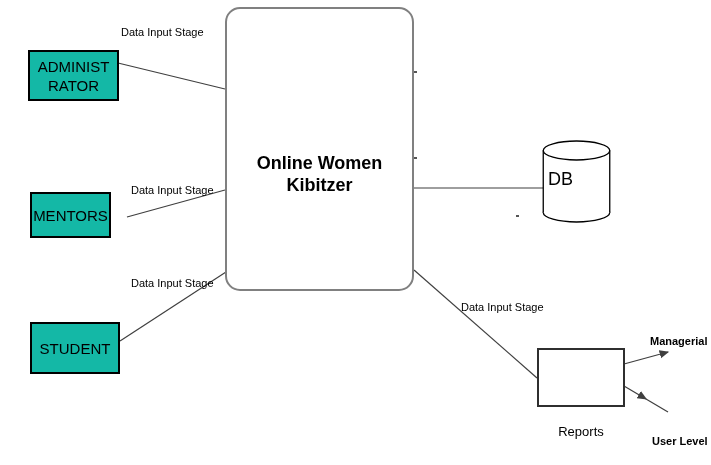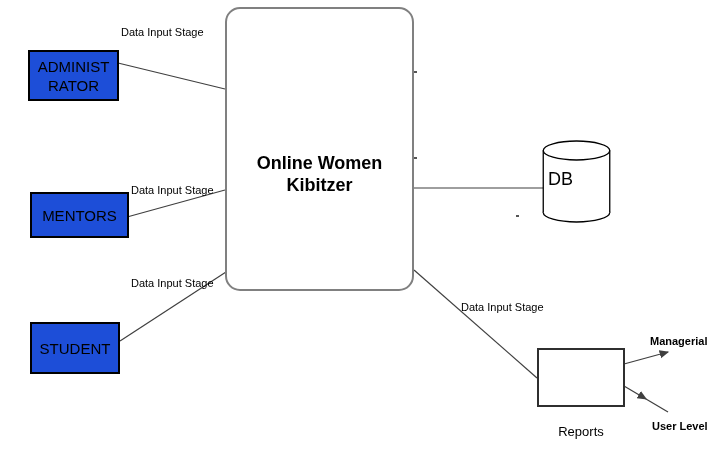--- a/index.html
+++ b/index.html
@@ -17,32 +17,32 @@
   }
   .layer-svg {
     position: absolute;
     left: 0; top: 0;
     width: 711px; height: 465px;
   }
   .entity-box {
     position: absolute;
     box-sizing: border-box;
     border: 2px solid #000000;
-    background: #1d4ed8;
+    background: #14b8a6;
     display: flex;
     align-items: center;
     justify-content: center;
     text-align: center;
     font-size: 15px;
     color: #000000;
     white-space: pre-line;
     line-height: 19px;
   }
   .entity-admin   { left: 28px;  top: 50px;  width: 91px; height: 51px; }
-  .entity-mentors { left: 30px;  top: 192px; width: 99px; height: 46px; }
+  .entity-mentors { left: 30px;  top: 192px; width: 81px; height: 46px; }
   .entity-student { left: 30px;  top: 322px; width: 90px; height: 52px; }
   .process-box {
     position: absolute;
     box-sizing: border-box;
     left: 225px; top: 7px;
     width: 189px; height: 284px;
     border: 2px solid #808080;
     border-radius: 15px;
     background: #ffffff;
   }
@@ -91,21 +91,21 @@
     color: #000000;
   }
   .out-label {
     position: absolute;
     font-size: 11px;
     color: #000000;
     white-space: nowrap;
     font-weight: bold;
   }
   .out-managerial { left: 650px; top: 335px; }
-  .out-userlevel  { left: 652px; top: 420px; }
+  .out-userlevel  { left: 652px; top: 435px; }
 </style>
 </head>
 <body>
 
 <div class="stage">
 
   <svg class="layer-svg" viewBox="0 0 711 465" xmlns="http://www.w3.org/2000/svg">
     <defs>
       <marker id="arrow" markerWidth="9" markerHeight="8" refX="7" refY="3.5" orient="auto">
         <path d="M0,0 L8,3.5 L0,7 Z" fill="#3f3f3f"></path>

